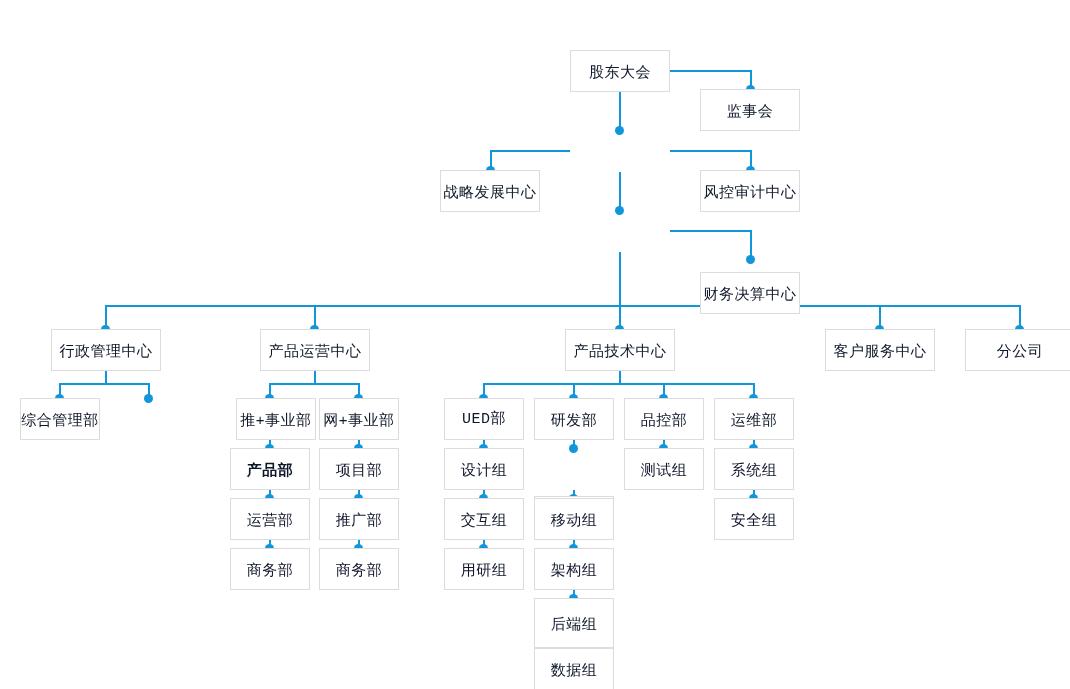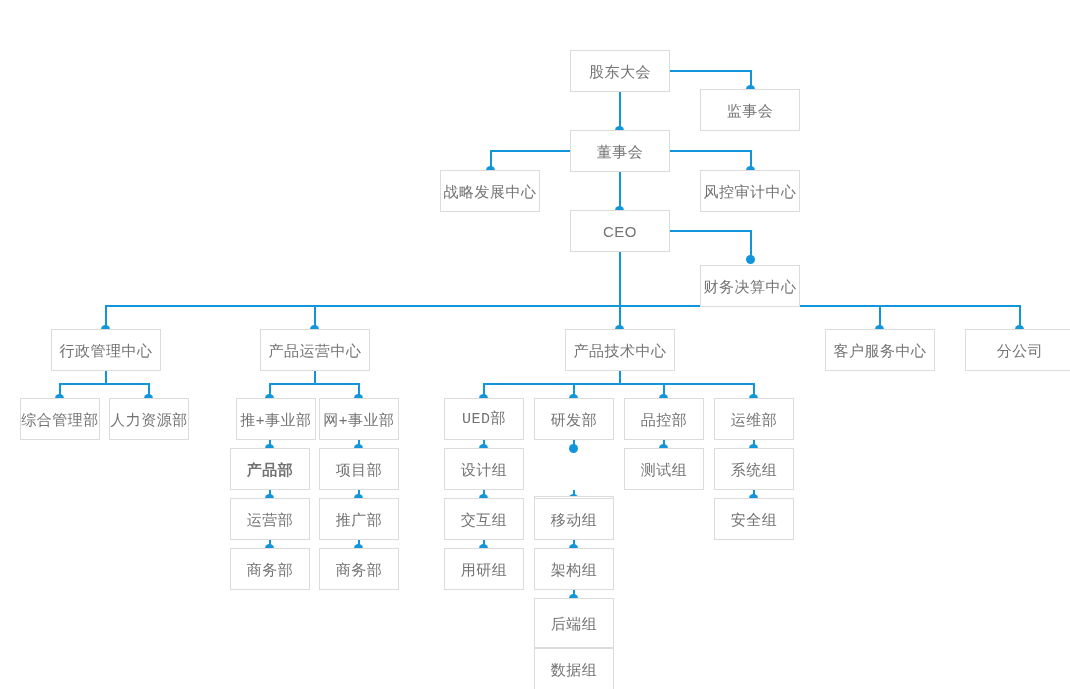--- a/index.html
+++ b/index.html
@@ -18,21 +18,21 @@
     overflow: hidden;
   }
   .node {
     position: absolute;
     box-sizing: border-box;
     border: 1px solid #dcdcdc;
     background: #ffffff;
     display: flex;
     align-items: center;
     justify-content: center;
-    color: #737373;
+    color: #0f172a;
     font-size: 15px;
     line-height: 1;
     white-space: nowrap;
     letter-spacing: 0.5px;
   }
   .line {
     position: absolute;
     background: #1296db;
   }
   .line.h { height: 2px; }
@@ -152,34 +152,31 @@
   <div class="dot" style="left:569px; top:544px;"></div>
   <div class="dot" style="left:569px; top:594px;"></div>
   <div class="dot" style="left:569px; top:644px;"></div>
 
   <div class="dot" style="left:659px; top:444px;"></div>
   <div class="dot" style="left:749px; top:444px;"></div>
   <div class="dot" style="left:749px; top:494px;"></div>
 
   <div class="node" style="left:570px; top:50px;  width:100px; height:42px;">股东大会</div>
   <div class="node" style="left:700px; top:89px;  width:100px; height:42px;">监事会</div>
-  <div class="node" style="left:570px; top:130px; width:100px; height:42px;">董事会</div>
   <div class="node" style="left:440px; top:170px; width:100px; height:42px;">战略发展中心</div>
   <div class="node" style="left:700px; top:170px; width:100px; height:42px;">风控审计中心</div>
-  <div class="node" style="left:570px; top:210px; width:100px; height:42px;">CEO</div>
-  <div class="node" style="left:700px; top:265px; width:100px; height:42px;">财务决算中心</div>
+  <div class="node" style="left:700px; top:272px; width:100px; height:42px;">财务决算中心</div>
 
   <div class="node" style="left:51px;  top:329px; width:110px; height:42px;">行政管理中心</div>
   <div class="node" style="left:260px; top:329px; width:110px; height:42px;">产品运营中心</div>
   <div class="node" style="left:825px; top:329px; width:110px; height:42px;">客户服务中心</div>
   <div class="node" style="left:565px; top:329px; width:110px; height:42px;">产品技术中心</div>
   <div class="node" style="left:965px; top:329px; width:110px; height:42px;">分公司</div>
 
   <div class="node" style="left:20px;  top:398px; width:80px; height:42px;">综合管理部</div>
-  <div class="node" style="left:109px; top:398px; width:80px; height:42px;">人力资源部</div>
 
   <div class="node" style="left:230px; top:398px; width:80px; height:42px;margin-left:6px;">推+事业部</div>
   <div class="node" style="left:230px; top:448px; width:80px; height:42px;font-weight:bold;">产品部</div>
   <div class="node" style="left:230px; top:498px; width:80px; height:42px;">运营部</div>
   <div class="node" style="left:230px; top:548px; width:80px; height:42px;">商务部</div>
 
   <div class="node" style="left:319px; top:398px; width:80px; height:42px;">网+事业部</div>
   <div class="node" style="left:319px; top:448px; width:80px; height:42px;">项目部</div>
   <div class="node" style="left:319px; top:498px; width:80px; height:42px;">推广部</div>
   <div class="node" style="left:319px; top:548px; width:80px; height:42px;">商务部</div>

